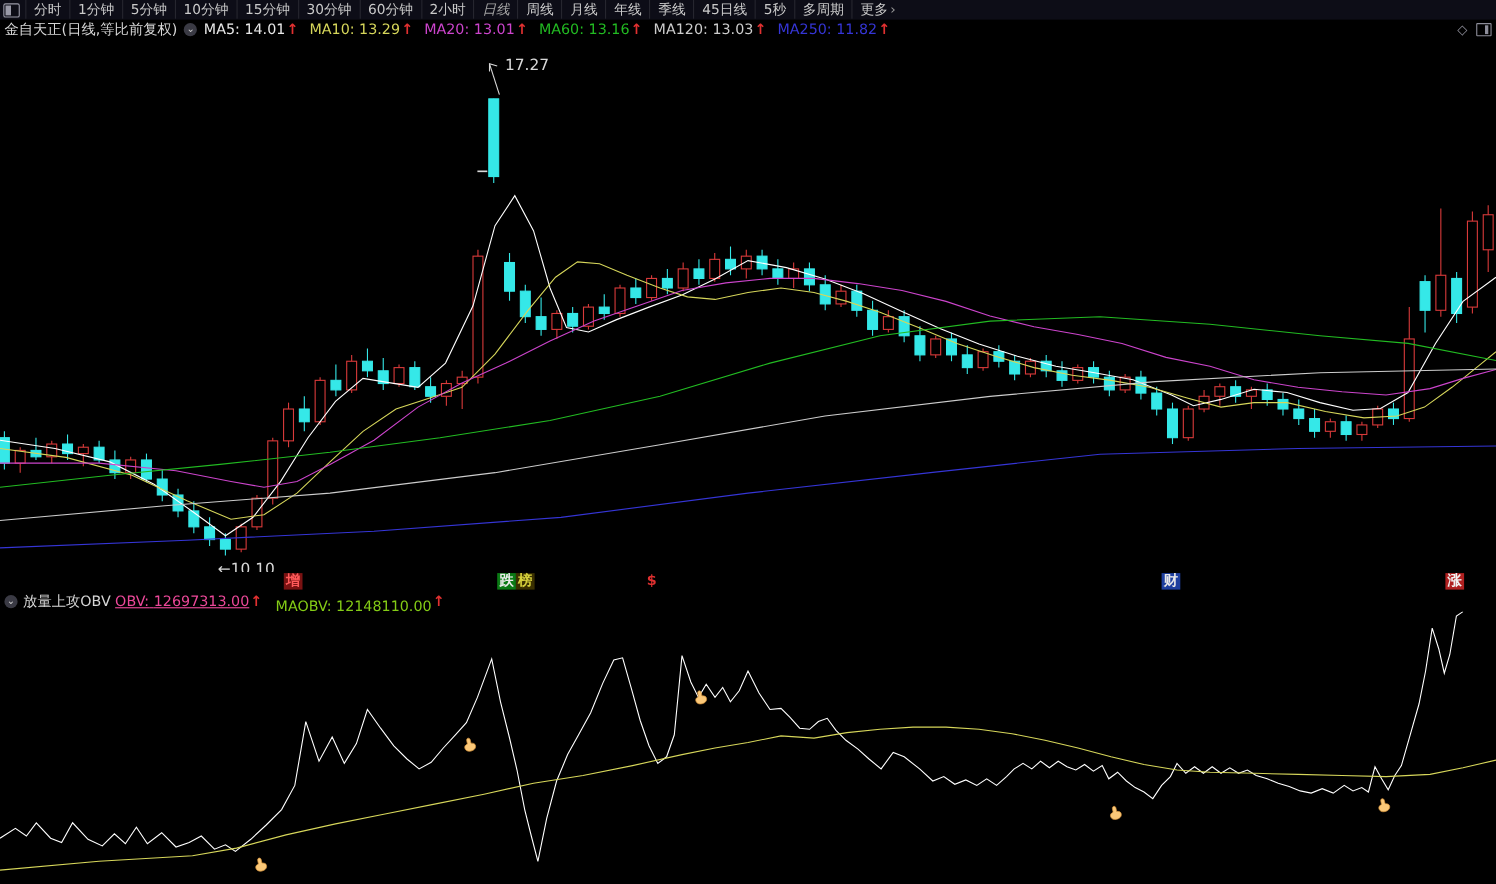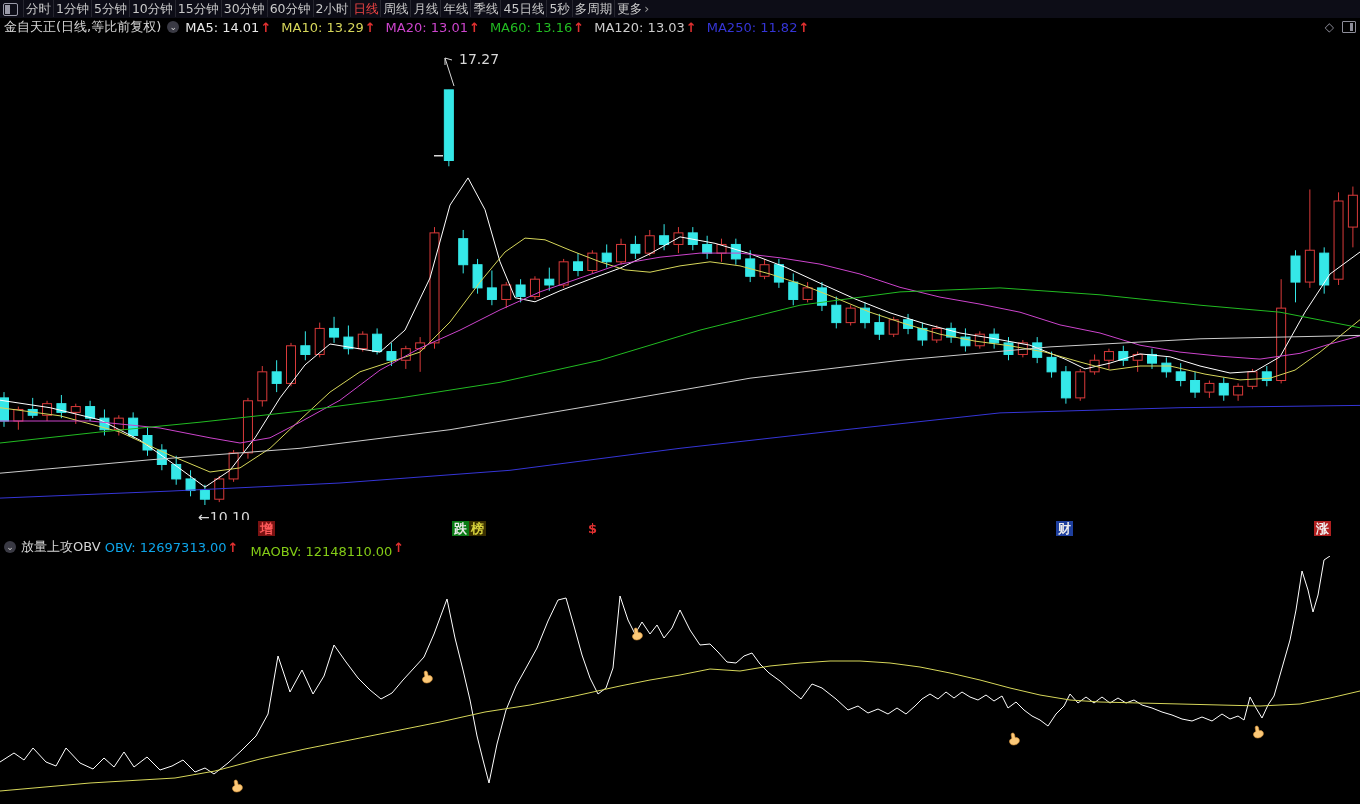--- a/index.html
+++ b/index.html
@@ -4,22 +4,22 @@
 <style>
   html,body{margin:0;padding:0;background:#000;}
   #app{position:relative;width:1360px;height:804px;background:#000;overflow:hidden;
        font-family:"DejaVu Sans","Liberation Sans",sans-serif;}
   
   .menubar{position:absolute;left:0;top:0;width:1360px;height:18px;background:#0d0d17;
            display:flex;align-items:center;font-size:12.5px;color:#c9c9c9;white-space:nowrap;}
   .menubar .win-icon{width:13px;height:11px;border:1px solid #9a9aa8;border-radius:2px;margin:0 5px 0 3px;
            position:relative;flex:0 0 auto;}
   .menubar .win-icon::after{content:"";position:absolute;left:1px;top:1px;bottom:1px;width:5px;background:#9a9aa8;}
-  .menu-item{padding:1px 2px;border-left:1px solid #26262f;cursor:default;flex:0 0 auto;}
-  .menu-item.active{color:#ef4444;}
+  .menu-item{padding:1px 7px;border-left:1px solid #26262f;cursor:default;flex:0 0 auto;}
+  .menu-item.active{color:#a3a3a3;font-style:italic;}
   .menu-spacer{flex:1 1 auto;}
   .chev{color:#9a9a9a;margin-left:2px;}
   
   .titlebar{position:absolute;left:0;top:18px;width:1360px;height:18px;background:#000;
             display:flex;align-items:center;font-size:13px;color:#d6d6d6;white-space:nowrap;}
   .titlebar .stock-title{margin-left:4px;}
   .circle-chevron{width:12px;height:12px;border-radius:50%;background:#3a3a44;color:#cfcfcf;font-size:9px;
             line-height:12px;text-align:center;margin:0 6px;flex:0 0 auto;}
   .ma-item{margin-right:10px;}
   .up-arrow{color:#e03030;font-weight:bold;margin-left:1px;}
@@ -31,21 +31,21 @@
   .main-chart{position:absolute;left:0;top:36px;width:1360px;height:484px;}
   .obv-chart{position:absolute;left:0;top:556px;width:1360px;height:248px;}
   
   .ticker{position:absolute;left:0;top:520px;width:1360px;height:18px;background:#000;}
   .badge{position:absolute;top:1px;height:15px;line-height:15px;padding:0 2px;font-size:13px;font-weight:bold;}
   
   .obv-header{position:absolute;left:0;top:538px;width:1360px;height:18px;background:#000;
               display:flex;align-items:center;font-size:13px;color:#d6d6d6;white-space:nowrap;}
   .obv-header .circle-chevron{margin:0 5px 0 4px;}
   .obv-name{margin-right:4px;}
-  .obv-val{color:#0ea5e9;}
+  .obv-val{color:#ec4899;text-decoration:underline;}
   .maobv-val{color:#84cc16;margin-left:12px;margin-top:8px;}
 </style>
 </head>
 <body>
 
 <div id="app">
 
   <div class="menubar">
     <span class="win-icon"></span>
     <span id="menu-left"><span class="menu-item">分时</span><span class="menu-item">1分钟</span><span class="menu-item">5分钟</span><span class="menu-item">10分钟</span><span class="menu-item">15分钟</span><span class="menu-item">30分钟</span><span class="menu-item">60分钟</span><span class="menu-item">2小时</span><span class="menu-item active">日线</span><span class="menu-item">周线</span><span class="menu-item">月线</span><span class="menu-item">年线</span><span class="menu-item">季线</span><span class="menu-item">45日线</span><span class="menu-item">5秒</span><span class="menu-item">多周期</span><span class="menu-item">更多<span class="chev">›</span></span></span>

